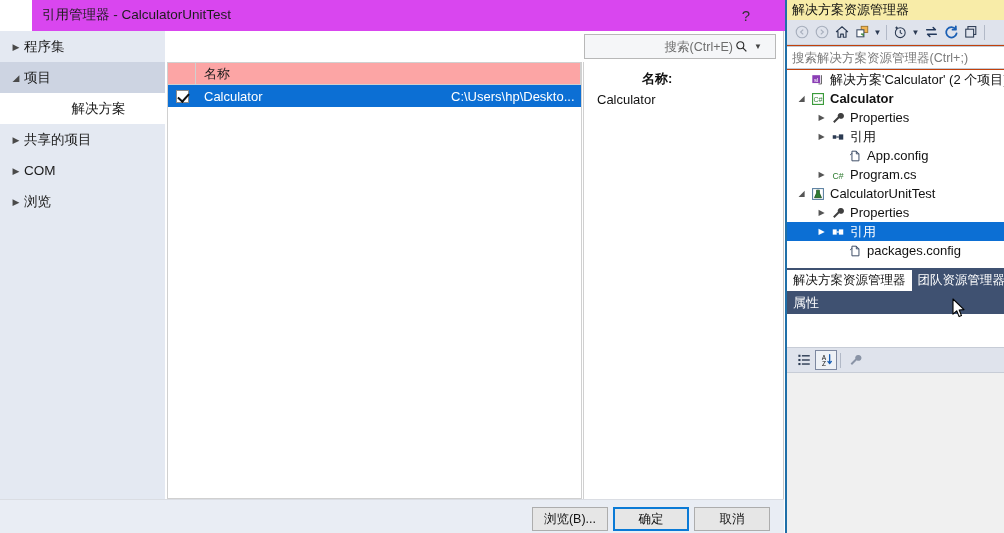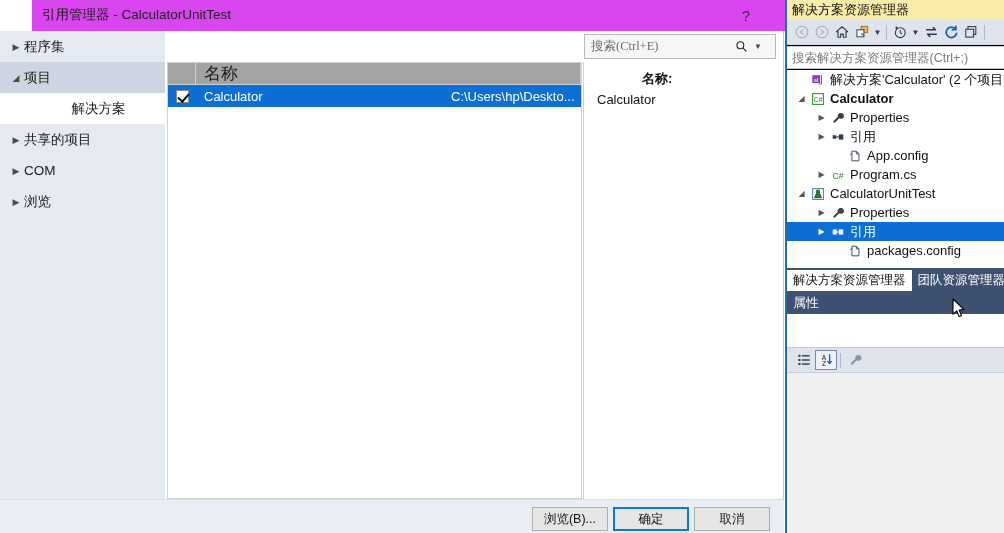--- a/index.html
+++ b/index.html
@@ -63,37 +63,37 @@
 
   
   .search-wrap {
     position: absolute; left: 584px; top: 34px;
     width: 192px; height: 25px;
     background: #f5f6f8; border: 1px solid #b8b8b8;
     display: flex; align-items: center;
   }
   .search-input {
     border: 0; outline: 0; background: transparent;
-    font-family: Liberation Serif, serif; font-size: 12.5px; color: #6d6d6d;
-    padding-left: 6px; width: 150px; height: 23px;
+    font-family: Liberation Sans, sans-serif; font-size: 12.5px; color: #6d6d6d;
+    padding-left: 6px; width: 150px; height: 23px; text-align: right;
   }
   .search-input::placeholder { color: #6d6d6d; opacity: 1; }
   .search-icon { width: 18px; text-align: center; color: #2b2b2b; font-size: 13px; cursor: pointer; }
   .search-caret { font-size: 8px; color: #444; margin-left: 1px; cursor: pointer; }
 
   
   .list-pane {
     position: absolute; left: 167px; top: 62px;
     width: 415px; height: 437px;
     background: #ffffff; border: 1px solid #d0d0d0;
   }
   .list-header {
     display: flex; height: 22px;
-    background: #a3a3a3; border-bottom: 1px solid #d0d0d0;
-    font-size: 17px; color: #1c1c1c;
+    background: #fca5a5; border-bottom: 1px solid #d0d0d0;
+    font-size: 13px; color: #1c1c1c;
   }
   .lh-check { width: 28px; border-right: 1px solid #d0d0d0; }
   .lh-name { flex: 1; border-right: 1px solid #d0d0d0; padding-left: 8px; display: flex; align-items: center; }
   .lh-path { width: 138px; padding-left: 8px; display: flex; align-items: center; }
   .list-row {
     display: flex; height: 22px; align-items: center;
     background: #0c6fd4; color: #ffffff; font-size: 13px; cursor: pointer;
   }
   .lr-check { width: 28px; display: flex; align-items: center; justify-content: center; }
   .chk {
@@ -132,21 +132,21 @@
     white-space: nowrap;
   }
   .dlg-btn.browse { left: 532px; }
   .dlg-btn.ok { left: 613px; border: 2px solid #0a7ad6; background: #e6e6e6; }
   .dlg-btn.cancel { left: 694px; }
 
   
   #se {
     position: absolute; left: 785px; top: 0;
     width: 219px; height: 533px;
-    background: #000000;
+    background: #c2410c;
     border-left: 2px solid #1f6fa8;
   }
   .se-title {
     position: absolute; left: 0; top: 0; width: 219px; height: 20px;
     background: #f8eca8;
     font-size: 13px; color: #111;
     display: flex; align-items: center; padding-left: 5px;
     white-space: nowrap;
   }
   .se-toolbar {

